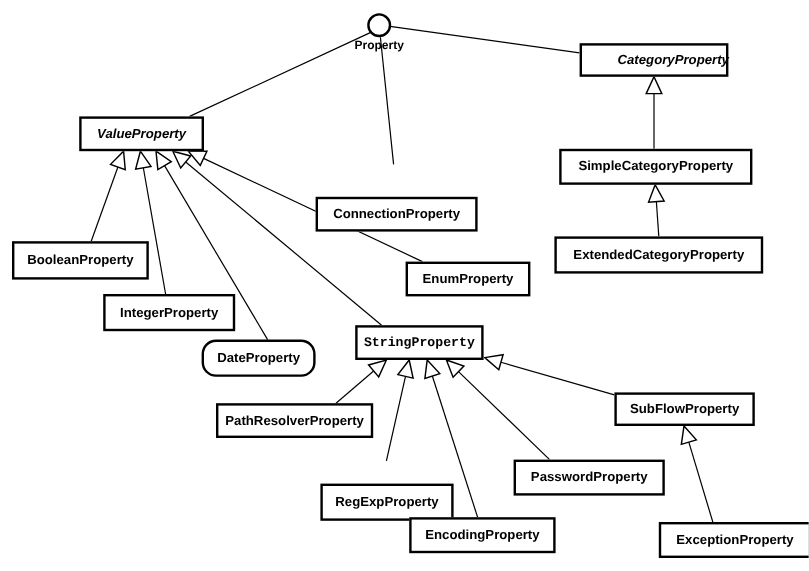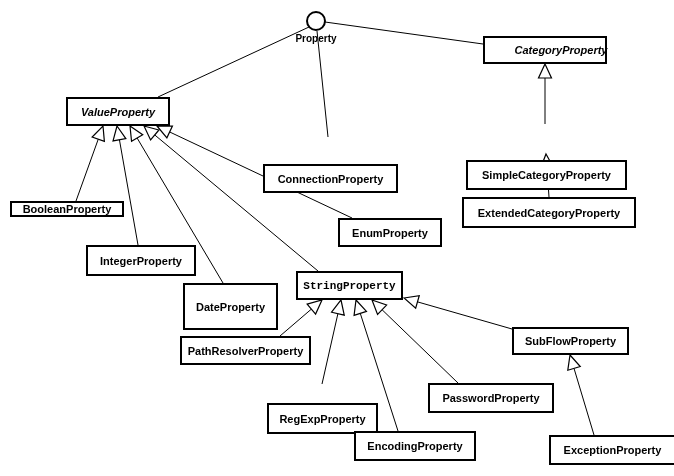--- a/index.html
+++ b/index.html
@@ -115,48 +115,48 @@
   <div id="node-layer">
       <div class="uml-node abstract" style="left: 66px; top: 97px; width: 104px; height: 29px;">
         <span class="lbl">ValueProperty</span>
       </div>
       <div class="uml-node abstract" style="left: 483px; top: 36px; width: 124px; height: 28px; padding-left: 32px;">
         <span class="lbl">CategoryProperty</span>
       </div>
       <div class="uml-node" style="left: 263px; top: 137px; width: 135px; height: 29px; margin-top: 27px;">
         <span class="lbl">ConnectionProperty</span>
       </div>
-      <div class="uml-node" style="left: 466px; top: 124px; width: 161px; height: 30px; margin-top: 36px;">
+      <div class="uml-node" style="left: 466px; top: 124px; width: 161px; height: 30px;">
         <span class="lbl">SimpleCategoryProperty</span>
       </div>
       <div class="uml-node" style="left: 462px; top: 197px; width: 174px; height: 31px;">
         <span class="lbl">ExtendedCategoryProperty</span>
       </div>
-      <div class="uml-node" style="left: 10px; top: 201px; width: 114px; height: 16px;">
+      <div class="uml-node" style="left: 10px; top: 201px; width: 114px; height: 32px;">
         <span class="lbl">BooleanProperty</span>
       </div>
       <div class="uml-node" style="left: 86px; top: 245px; width: 110px; height: 31px;">
         <span class="lbl">IntegerProperty</span>
       </div>
-      <div class="uml-node" style="left: 183px; top: 283px; width: 95px; height: 47px;">
+      <div class="uml-node" style="left: 168px; top: 283px; width: 95px; height: 31px; border-radius: 12px;">
         <span class="lbl">DateProperty</span>
       </div>
       <div class="uml-node" style="left: 338px; top: 218px; width: 104px; height: 29px;">
         <span class="lbl">EnumProperty</span>
       </div>
       <div class="uml-node" style="left: 296px; top: 271px; width: 107px; height: 29px; font-family: Liberation Mono, monospace;">
         <span class="lbl">StringProperty</span>
       </div>
       <div class="uml-node" style="left: 180px; top: 336px; width: 131px; height: 29px;">
         <span class="lbl">PathResolverProperty</span>
       </div>
       <div class="uml-node" style="left: 267px; top: 403px; width: 111px; height: 31px;">
         <span class="lbl">RegExpProperty</span>
       </div>
-      <div class="uml-node" style="left: 341px; top: 431px; width: 122px; height: 30px; margin-left: 13px;">
+      <div class="uml-node" style="left: 341px; top: 431px; width: 122px; height: 30px;">
         <span class="lbl">EncodingProperty</span>
       </div>
       <div class="uml-node" style="left: 428px; top: 383px; width: 126px; height: 30px;">
         <span class="lbl">PasswordProperty</span>
       </div>
       <div class="uml-node" style="left: 512px; top: 327px; width: 117px; height: 28px;">
         <span class="lbl">SubFlowProperty</span>
       </div>
       <div class="uml-node" style="left: 538px; top: 435px; width: 127px; height: 30px; margin-left: 11px;">
         <span class="lbl">ExceptionProperty</span>

